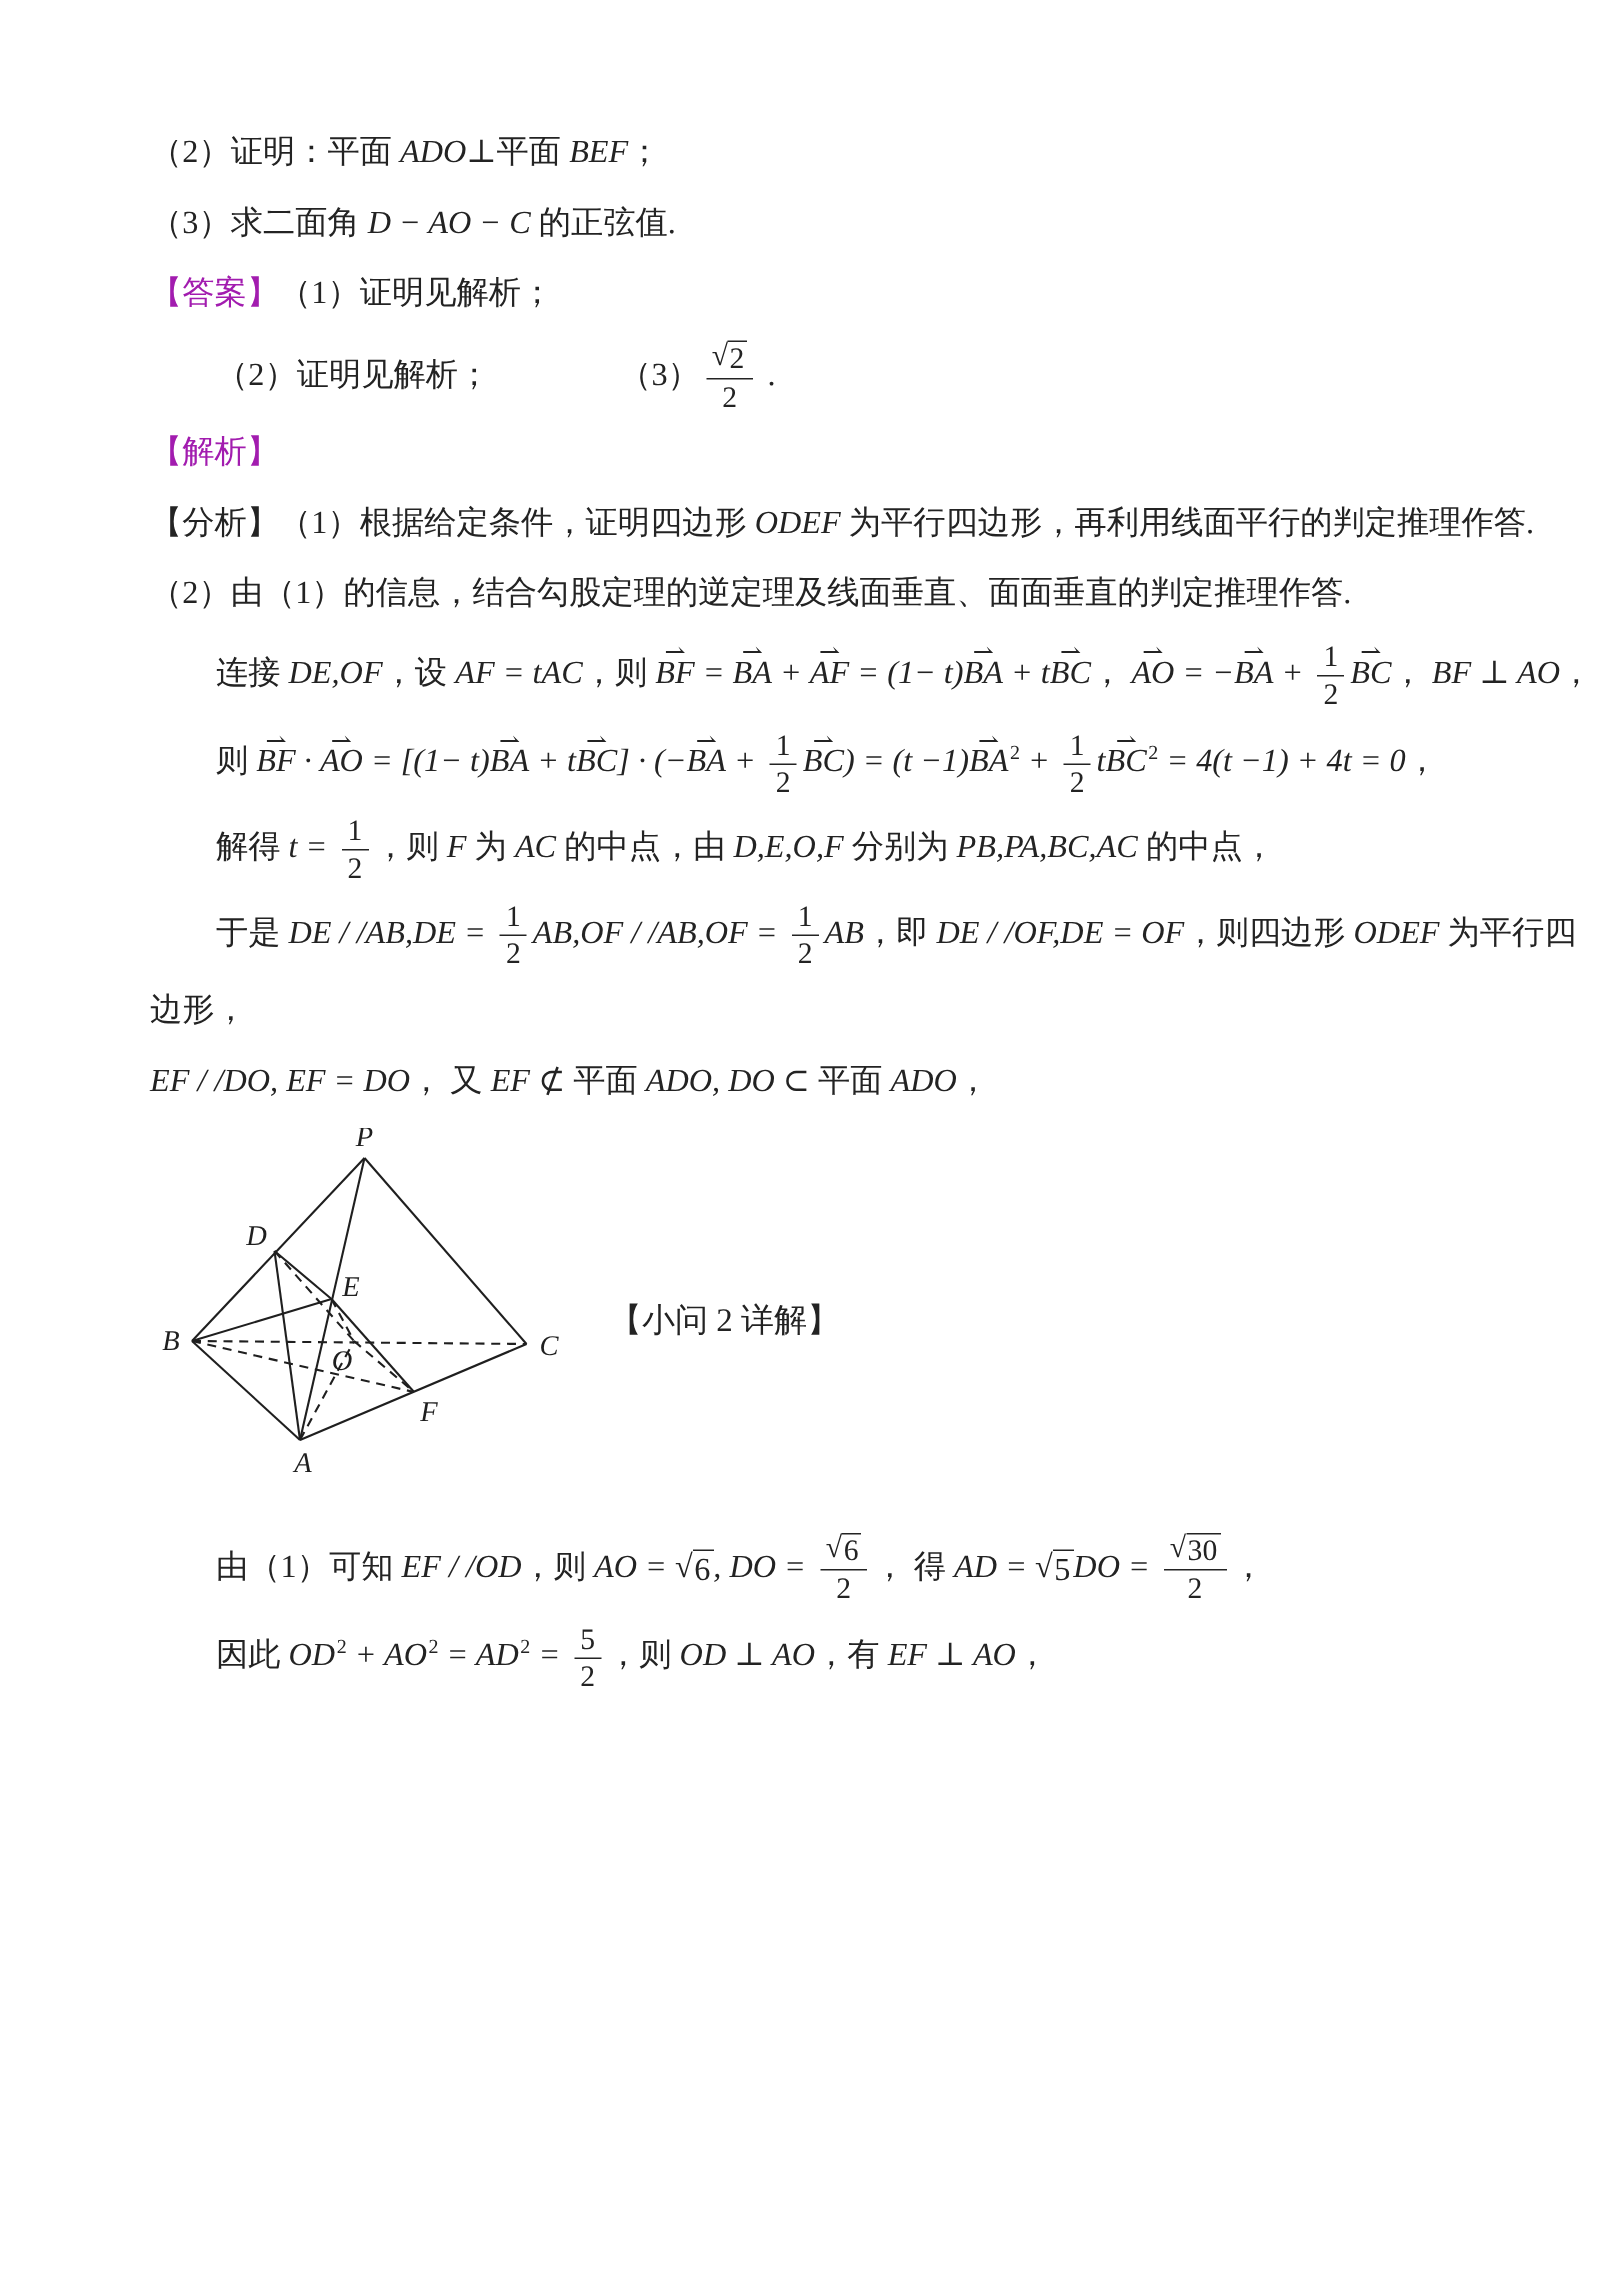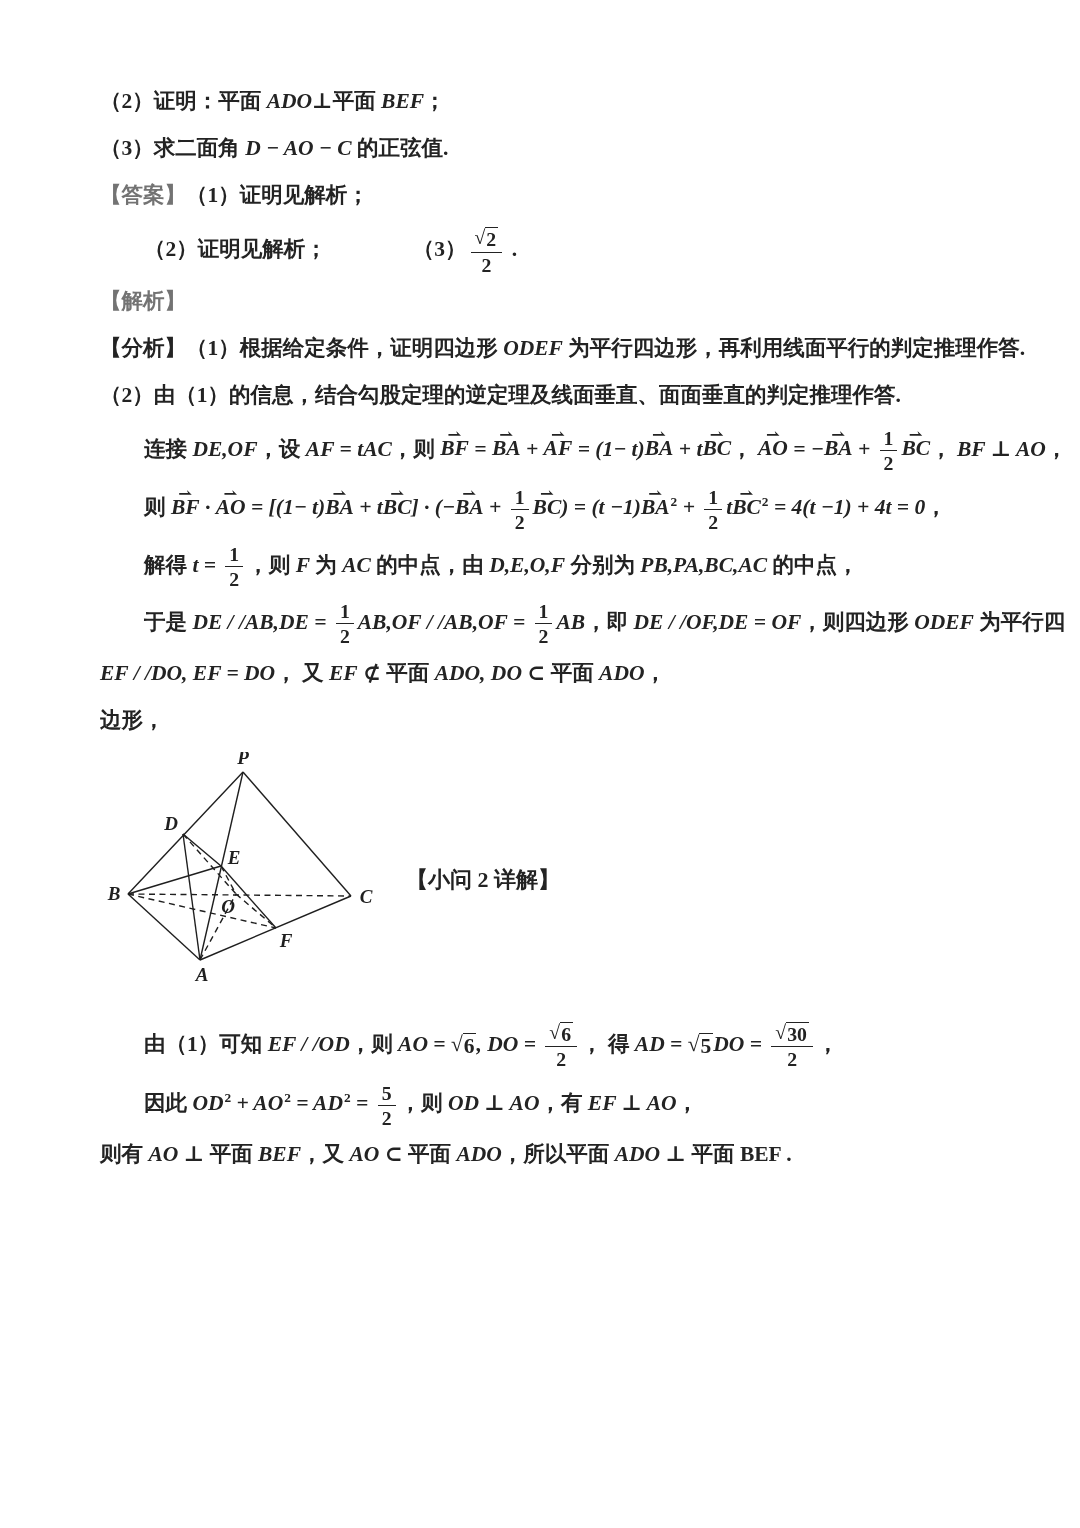--- a/index.html
+++ b/index.html
@@ -1,22 +1,22 @@
 <!DOCTYPE html>
 <html><head>
 <meta charset="utf-8">
 <style>
   html,body{margin:0;padding:0;}
   body{width:1080px;height:1528px;background:#ffffff;overflow:hidden;
        font-family:"Liberation Serif","DejaVu Serif",serif;color:#232323;}
-  .page{padding:86px 30px 0 100px;font-size:21.5px;font-weight:bold;}
+  .page{padding:86px 30px 0 100px;font-size:21.5px;}
   .ln{line-height:30px;margin-bottom:17px;white-space:nowrap;}
   .ln.fm{line-height:36px;margin-bottom:10px;margin-left:44px;}
   .cn{font-family:"Liberation Serif","DejaVu Serif",serif;font-style:normal;}
-  .hl{color:#737373;}
+  .hl{color:#a21caf;}
   .mi{font-family:"Liberation Serif","DejaVu Serif",serif;font-style:italic;}
   .vec{position:relative;display:inline-block;}
   .vec::after{content:"\21C0";position:absolute;left:50%;transform:translateX(-50%);
               top:-0.82em;font-size:0.78em;font-style:normal;color:#232323;}
   sup.sp{font-size:0.62em;font-style:normal;vertical-align:super;margin-left:1px;}
   .frac{display:inline-flex;flex-direction:column;align-items:center;vertical-align:middle;
         margin:0 4px;font-style:normal;font-size:0.92em;line-height:1.12;}
   .fnum{border-bottom:1.5px solid #232323;padding:0 4px 1px 4px;display:inline-flex;}
   .fden{padding-top:1px;}
   .sqrt{display:inline-flex;font-style:normal;}
@@ -64,22 +64,22 @@
           <span class="fnum">1</span>
           <span class="fden">2</span>
         </span><span class="cn">，则 </span><span class="mi">F</span><span class="cn"> 为 </span><span class="mi">AC</span><span class="cn"> 的中点，由 </span><span class="mi">D,E,O,F</span><span class="cn"> 分别为 </span><span class="mi">PB,PA,BC,AC</span><span class="cn"> 的中点，</span></div>
       <div class="ln fm"><span class="cn">于是 </span><span class="mi">DE / /AB,DE = </span><span class="frac">
           <span class="fnum">1</span>
           <span class="fden">2</span>
         </span><span class="mi">AB,OF / /AB,OF = </span><span class="frac">
           <span class="fnum">1</span>
           <span class="fden">2</span>
         </span><span class="mi">AB</span><span class="cn">，即 </span><span class="mi">DE / /OF,DE = OF</span><span class="cn">，则四边形 </span><span class="mi">ODEF</span><span class="cn"> 为平行四</span></div>
+      <div class="ln"><span class="cn">边形，</span></div>
       <div class="ln"><span class="mi">EF / /DO, EF = DO</span><span class="cn">， 又 </span><span class="mi">EF</span><span class="cn"> ⊄ 平面 </span><span class="mi">ADO, DO</span><span class="cn"> ⊂ 平面 </span><span class="mi">ADO</span><span class="cn">，</span></div>
-      <div class="ln"><span class="cn">边形，</span></div>
     </div>
   <div class="figure-row">
     <svg id="fig" width="302" height="256" viewBox="0 0 302 256">
         <line x1="42" y1="142" x2="157" y2="20" stroke-width="1.4"></line>
         <line x1="157" y1="20" x2="265" y2="144" stroke-width="1.4"></line>
         <line x1="157" y1="20" x2="114" y2="208" stroke-width="1.4"></line>
         <line x1="114" y1="208" x2="42" y2="142" stroke-width="1.4"></line>
         <line x1="114" y1="208" x2="265" y2="144" stroke-width="1.4"></line>
         <line x1="42" y1="142" x2="135" y2="114" stroke-width="1.4"></line>
         <line x1="114" y1="208" x2="97" y2="82" stroke-width="1.4"></line>
@@ -123,15 +123,14 @@
               <span class="rd">√</span>
               <span class="sb">30</span>
             </span>
           </span>
           <span class="fden">2</span>
         </span><span class="cn">，</span></div>
       <div class="ln fm"><span class="cn">因此 </span><span class="mi">OD</span><sup class="sp">2</sup><span class="mi"> + </span><span class="mi">AO</span><sup class="sp">2</sup><span class="mi"> = </span><span class="mi">AD</span><sup class="sp">2</sup><span class="mi"> = </span><span class="frac">
           <span class="fnum">5</span>
           <span class="fden">2</span>
         </span><span class="cn">，则 </span><span class="mi">OD ⊥ AO</span><span class="cn">，有 </span><span class="mi">EF ⊥ AO</span><span class="cn">，</span></div>
-      <div class="ln"><span class="cn">则有 </span><span class="mi">AO</span><span class="cn"> ⊥ 平面 </span><span class="mi">BEF</span><span class="cn">，又 </span><span class="mi">AO</span><span class="cn"> ⊂ 平面 </span><span class="mi">ADO</span><span class="cn">，所以平面 </span><span class="mi">ADO</span><span class="cn"> ⊥ 平面 BEF .</span></div>
     </div>
 </div>
 
 </body></html>

